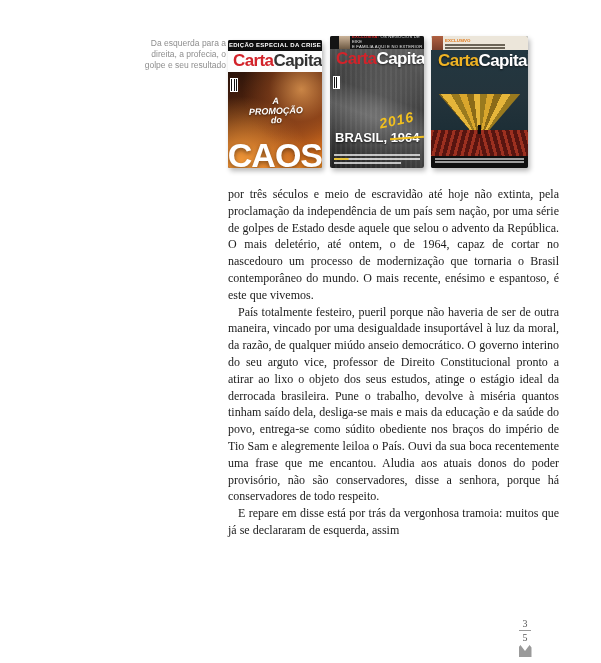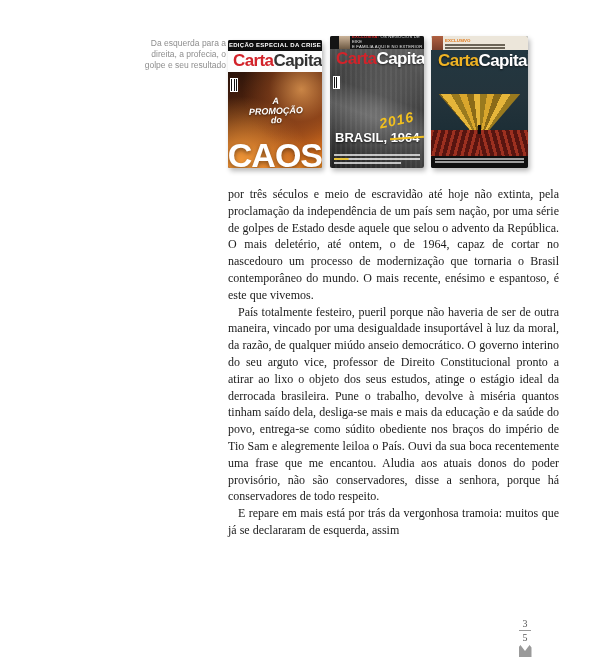--- a/index.html
+++ b/index.html
@@ -171,21 +171,21 @@
     <div class="c3-logo logo"><span class="gold">Carta</span><span class="white">Capital</span></div>
     <div class="c3-bottomstrip">
       <div class="microline tagged"></div>
       <div class="microline"></div>
     </div>
   </div>
 
   <div class="article">
     <p class="noindent">por três séculos e meio de escravidão até hoje não extinta, pela proclamação da independência de um país sem nação, por uma série de golpes de Estado desde aquele que selou o advento da República. O mais deletério, até ontem, o de 1964, capaz de cortar no nascedouro um processo de modernização que tornaria o Brasil contemporâneo do mundo. O mais recente, enésimo e espantoso, é este que vivemos.</p>
     <p>País totalmente festeiro, pueril porque não haveria de ser de outra maneira, vincado por uma desigualdade insuportável à luz da moral, da razão, de qualquer miúdo anseio democrático. O governo interino do seu arguto vice, professor de Direito Constitucional pronto a atirar ao lixo o objeto dos seus estudos, atinge o estágio ideal da derrocada brasileira. Pune o trabalho, devolve à miséria quantos tinham saído dela, desliga-se mais e mais da educação e da saúde do povo, entrega-se como súdito obediente nos braços do império de Tio Sam e alegremente leiloa o País. Ouvi da sua boca recentemente uma frase que me encantou. Aludia aos atuais donos do poder provisório, não são conservadores, disse a senhora, porque há conservadores de todo respeito.</p>
-    <p>E repare em mais está por trás da vergonhosa tramoia: muitos que já se declararam de esquerda, assim</p>
+    <p>E repare em disse está por trás da vergonhosa tramoia: muitos que já se declararam de esquerda, assim</p>
   </div>
 
   <div class="pagemarker">
     <div class="pm-top">3</div>
     <div>5</div>
     <div class="pm-flag"></div>
   </div>
 
 </div>
 

